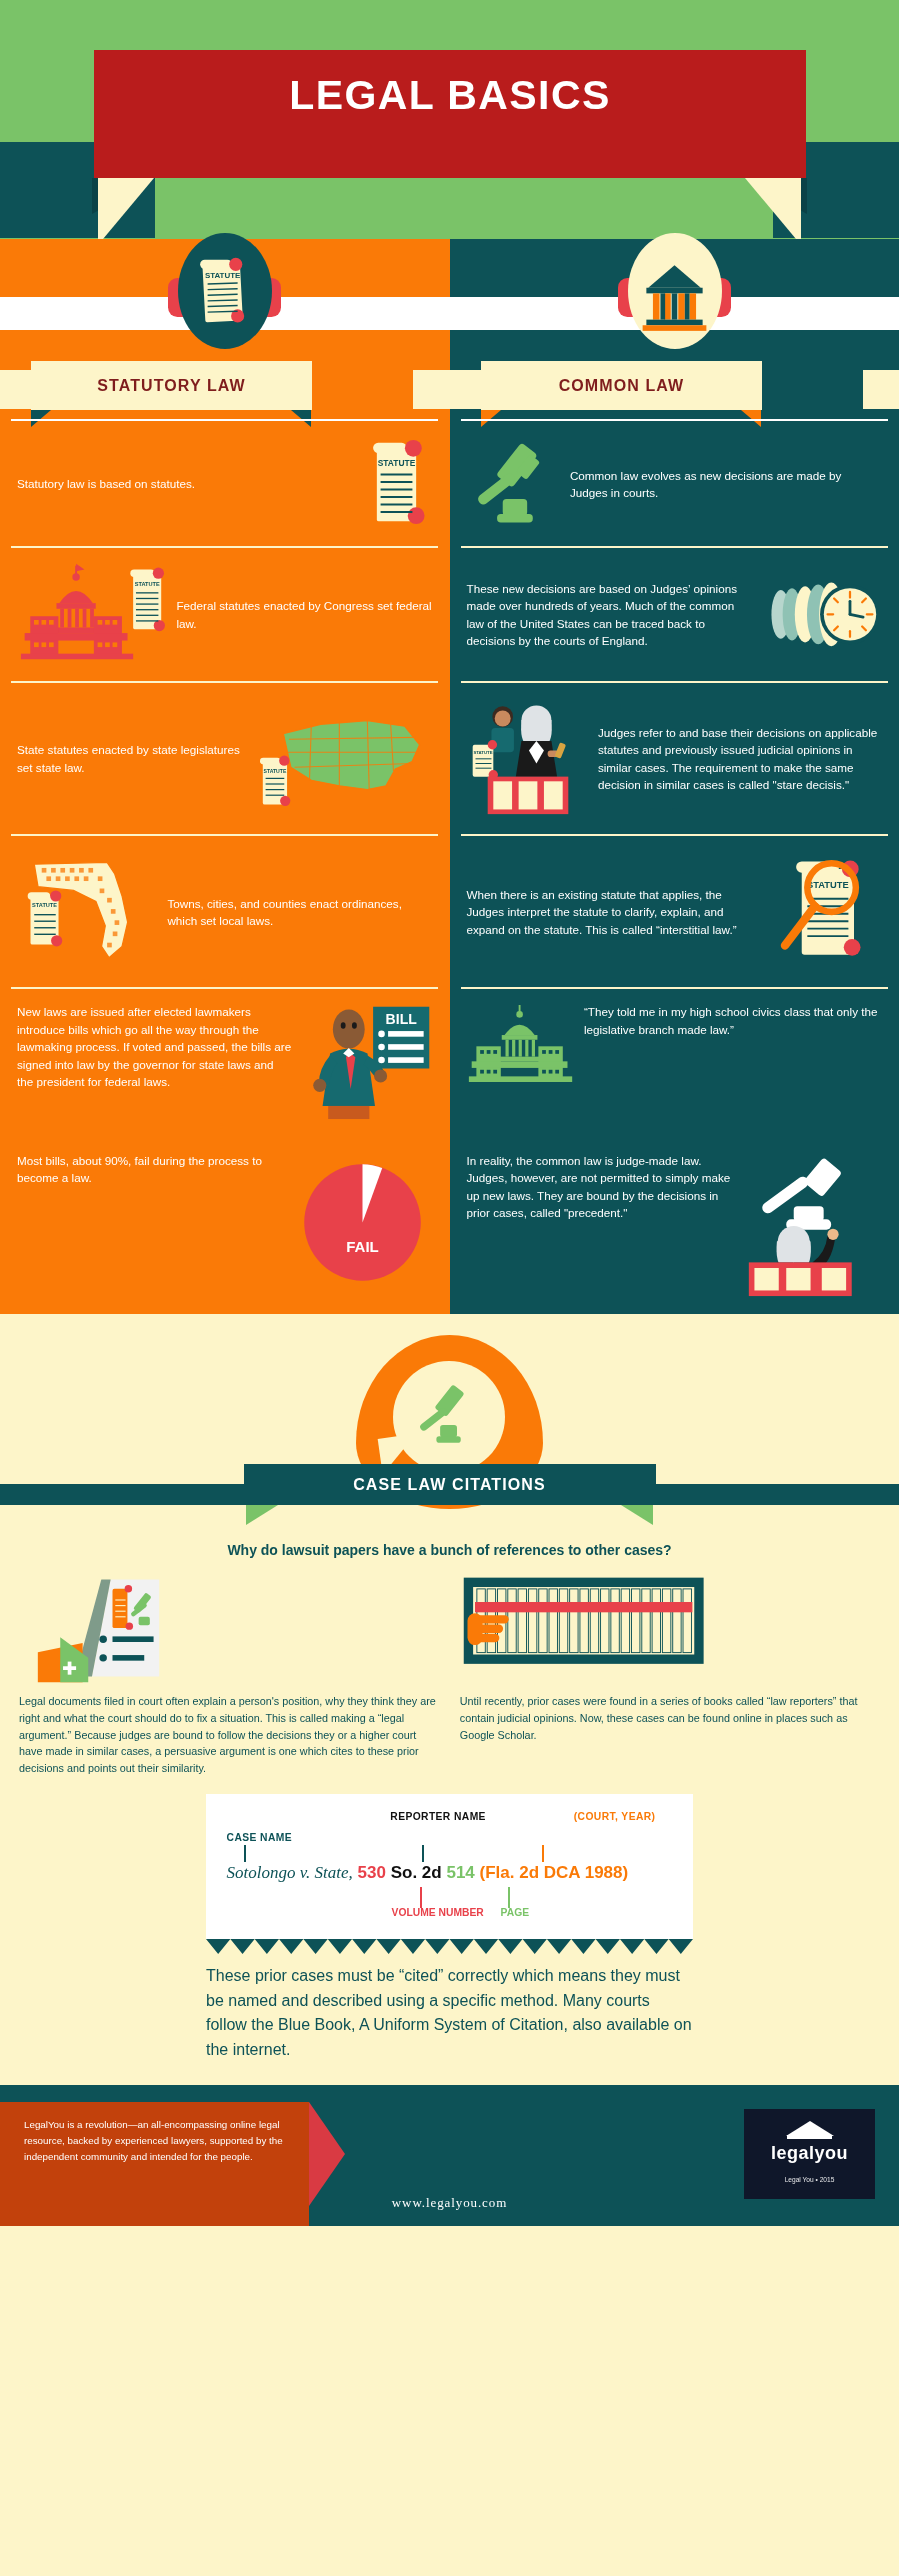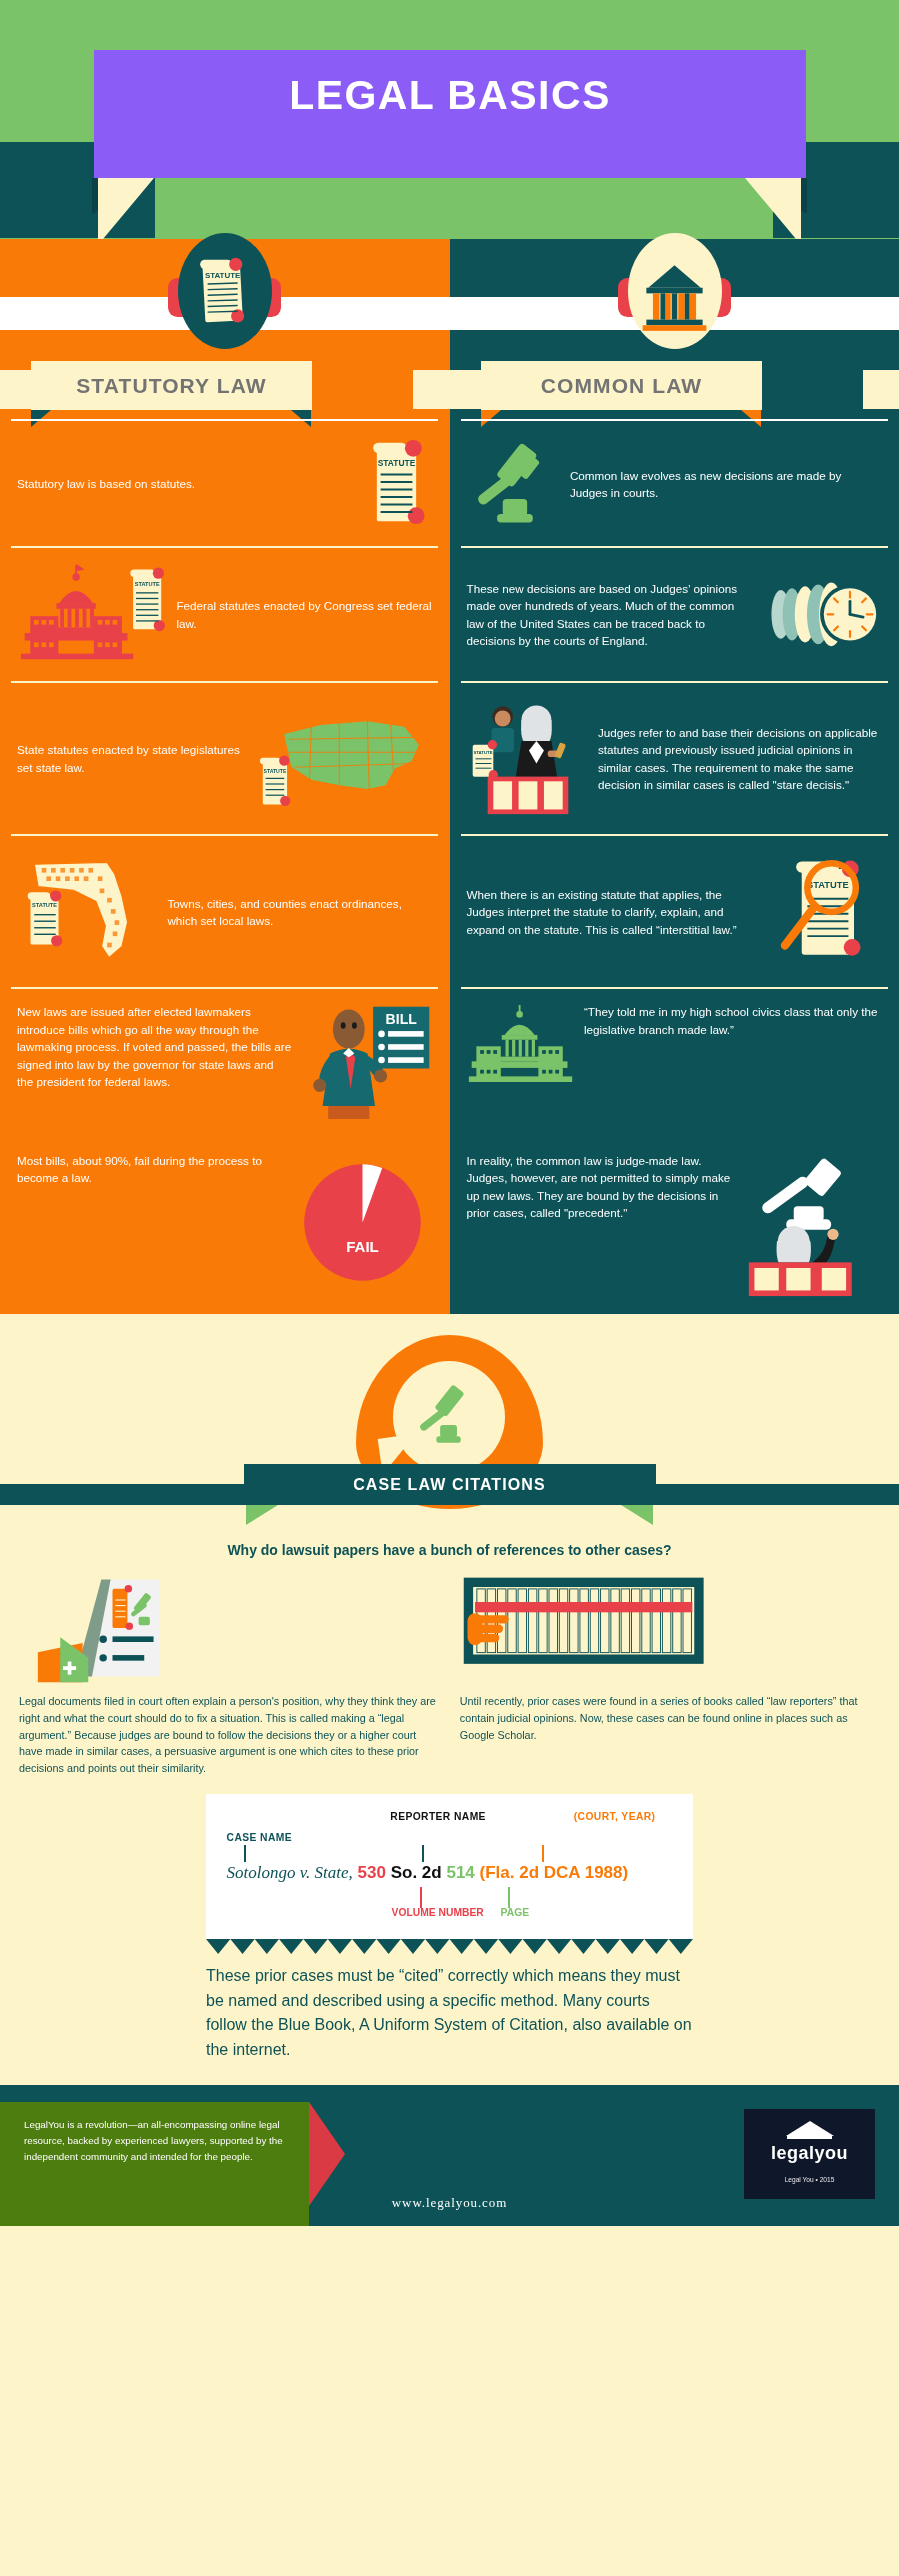--- a/index.html
+++ b/index.html
@@ -65,21 +65,21 @@
     position: absolute;
     right: 98px; top: 178px;
     width: 0; height: 0;
     border-right: 56px solid #fdf5c9;
     border-bottom: 67px solid transparent;
   }
   .title-plate {
     position: absolute;
     left: 94px; top: 50px;
     width: 712px; height: 128px;
-    background: #8b5cf6;
+    background: #b91c1c;
     z-index: 4;
     text-align: center;
   }
   .title-main {
     font-family: "Liberation Sans", sans-serif;
     font-weight: bold;
     font-size: 41px;
     letter-spacing: 1.4px;
     color: #ffffff;
     margin-top: 25px;
@@ -160,24 +160,24 @@
     top: 0;
     width: 281px; height: 49px;
     background: #fdf5c9;
     text-align: center;
   }
   .label-banner.left { left: 31px; }
   .label-banner.right { left: 481px; }
   .label-banner span {
     display: block;
     line-height: 49px;
-    font-size: 21px;
+    font-size: 16px;
     font-weight: bold;
     letter-spacing: 1.1px;
-    color: #737373;
+    color: #7f1d1d;
   }
   .banner-tail {
     position: absolute;
     top: 49px;
     width: 0; height: 0;
   }
   .banner-tail.tl { left: 31px; border-left: 20.6px solid #0d5257; border-bottom: 17px solid transparent; }
   .banner-tail.tr { left: 291px; border-right: 20.6px solid #0d5257; border-bottom: 17px solid transparent; }
   .banner-tail.tl2 { left: 481px; border-left: 20.6px solid #fa7a07; border-bottom: 17px solid transparent; }
   .banner-tail.tr2 { left: 741px; border-right: 20.6px solid #fa7a07; border-bottom: 17px solid transparent; }
@@ -391,21 +391,21 @@
     position: relative;
     width: 899px;
     height: 141px;
     background: #0d5257;
     overflow: hidden;
   }
   .footer-red {
     position: absolute;
     left: 0; top: 17px;
     width: 309px; height: 135px;
-    background: #4d7c0f;
+    background: #c2410c;
   }
   .footer-red:after {
     content: "";
     position: absolute;
     right: -36px; top: 0;
     width: 0; height: 0;
     border-left: 36px solid #d93a43;
     border-top: 52px solid transparent;
     border-bottom: 52px solid transparent;
   }

